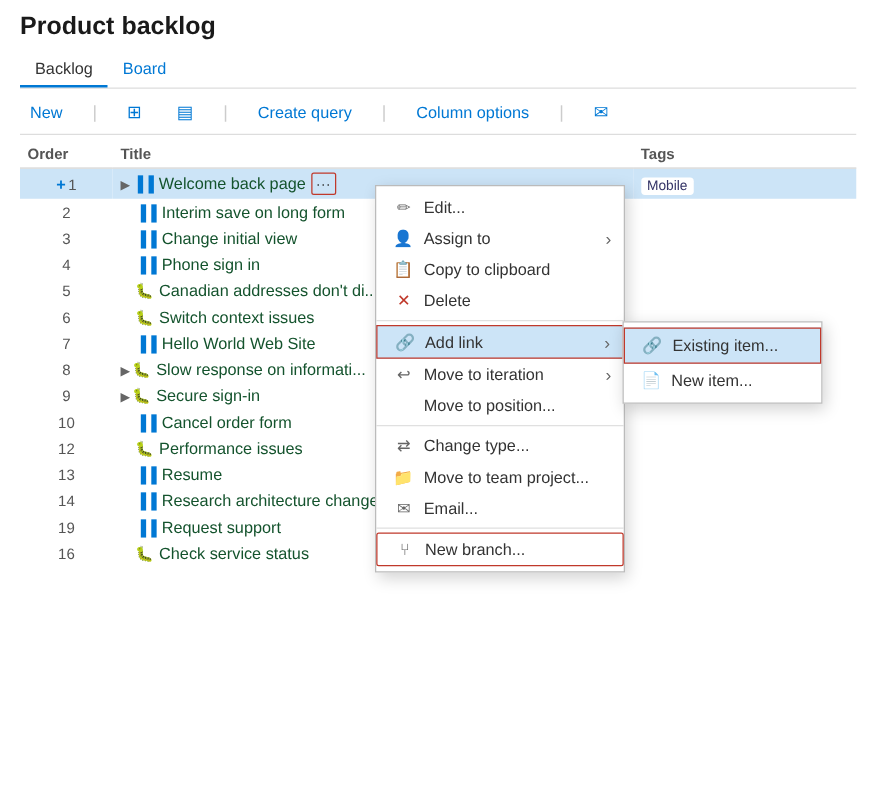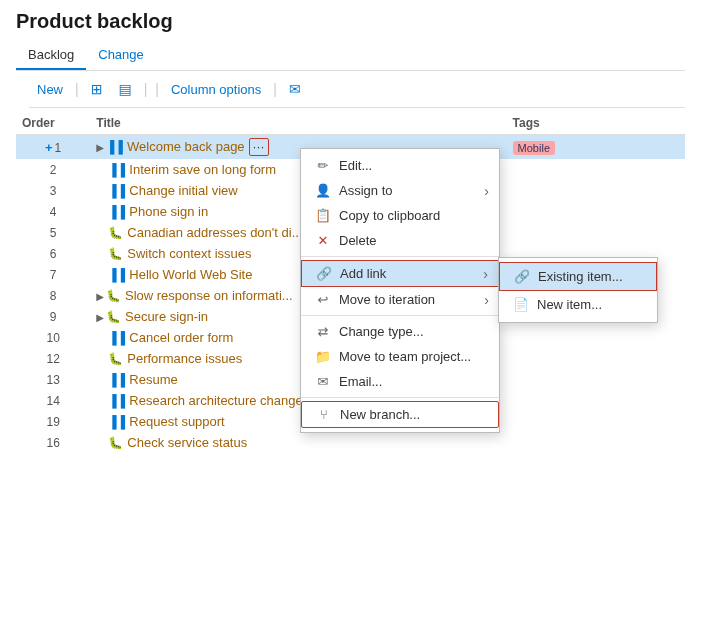--- a/index.html
+++ b/index.html
@@ -6,39 +6,39 @@
     body { font-family: 'Segoe UI', Tahoma, Geneva, Verdana, sans-serif; font-size: 13px; color: #333; background: #fff; }
 
     .page { padding: 10px 16px; width: 701px; min-height: 630px; position: relative; }
 
     .page-title { font-size: 20px; font-weight: 600; color: #1a1a1a; margin-bottom: 8px; }
 
     .tabs { display: flex; gap: 0; margin-bottom: 0; border-bottom: 1px solid #ddd; }
     .tab { padding: 6px 12px; cursor: pointer; font-size: 13px; color: #0078d4; text-decoration: none; border-bottom: 2px solid transparent; }
     .tab.active { color: #333; border-bottom: 2px solid #0078d4; font-weight: 500; }
 
-    .toolbar { display: flex; align-items: center; gap: 0; padding: 6px 0; border-bottom: 1px solid #ddd; margin-left: 13px; }
+    .toolbar { display: flex; align-items: center; gap: 12px; padding: 6px 0; border-bottom: 1px solid #ddd; }
     .toolbar-btn { display: flex; align-items: center; gap: 4px; padding: 4px 8px; cursor: pointer; color: #0078d4; font-size: 13px; border: none; background: none; }
     .toolbar-sep { color: #ccc; padding: 0 4px; font-size: 14px; }
     .toolbar-icon { font-size: 14px; }
 
     .backlog-table { width: 100%; border-collapse: collapse; margin-top: 4px; }
     .backlog-table th { text-align: left; font-weight: 600; font-size: 12px; color: #555; padding: 4px 6px; border-bottom: 1px solid #ddd; }
     .backlog-table td { padding: 3px 6px; font-size: 13px; vertical-align: middle; }
     .backlog-table tr.highlighted { background: #cce4f7; }
 
     .col-order { width: 50px; text-align: center; margin-left: 16px; }
     .col-title { width: 280px; }
     .col-tags { width: 120px; }
 
     .row-num { color: #555; font-size: 12px; }
     .item-icon-story { color: #0078d4; font-size: 11px; }
     .item-icon-bug { color: #e00; font-size: 11px; }
-    .item-link { color: #a16207; cursor: pointer; text-decoration: none; }
-    .tag-badge { background: #fca5a5; color: #336; border-radius: 3px; padding: 1px 5px; font-size: 11px; }
+    .item-link { color: #14532d; cursor: pointer; text-decoration: none; }
+    .tag-badge { background: #ffffff; color: #336; border-radius: 3px; padding: 1px 5px; font-size: 11px; }
     .expand-icon { color: #666; font-size: 10px; margin-right: 2px; cursor: pointer; }
 
     .ellipsis-btn { display: inline-flex; align-items: center; justify-content: center; width: 20px; height: 18px; border: 1.5px solid #c0392b; border-radius: 2px; cursor: pointer; color: #333; font-size: 12px; margin-left: 4px; }
 
     
     .context-menu {
       position: absolute;
       top: 148px;
       left: 300px;
       background: #fff;
@@ -99,35 +99,38 @@
     }
   </style>
 </head>
 <body>
 
 <div class="page">
   <h1 class="page-title">Product backlog</h1>
 
   <div class="tabs">
     <a class="tab active">Backlog</a>
-    <a class="tab">Change</a>
+    <a class="tab">Board</a>
   </div>
 
   <div class="toolbar">
     <button class="toolbar-btn">
       <span>New</span>
     </button>
     <span class="toolbar-sep">|</span>
     <button class="toolbar-btn">
       <span class="toolbar-icon">⊞</span>
     </button>
     <button class="toolbar-btn">
       <span class="toolbar-icon">▤</span>
     </button>
     <span class="toolbar-sep">|</span>
+    <button class="toolbar-btn">
+      <span>Create query</span>
+    </button>
     <span class="toolbar-sep">|</span>
     <button class="toolbar-btn">
       <span>Column options</span>
     </button>
     <span class="toolbar-sep">|</span>
     <button class="toolbar-btn">
       <span class="toolbar-icon">✉</span>
     </button>
   </div>
 
@@ -247,20 +250,24 @@
           <div class="submenu-item">
             <span class="ctx-icon">📄</span>
             <span>New item...</span>
           </div>
         </div>
       </div>
       <div class="ctx-item has-submenu">
         <span class="ctx-icon">↩</span>
         <span>Move to iteration</span>
       </div>
+      <div class="ctx-item">
+        <span class="ctx-icon"> </span>
+        <span>Move to position...</span>
+      </div>
       <hr class="ctx-sep">
       <div class="ctx-item">
         <span class="ctx-icon">⇄</span>
         <span>Change type...</span>
       </div>
       <div class="ctx-item">
         <span class="ctx-icon">📁</span>
         <span>Move to team project...</span>
       </div>
       <div class="ctx-item">

